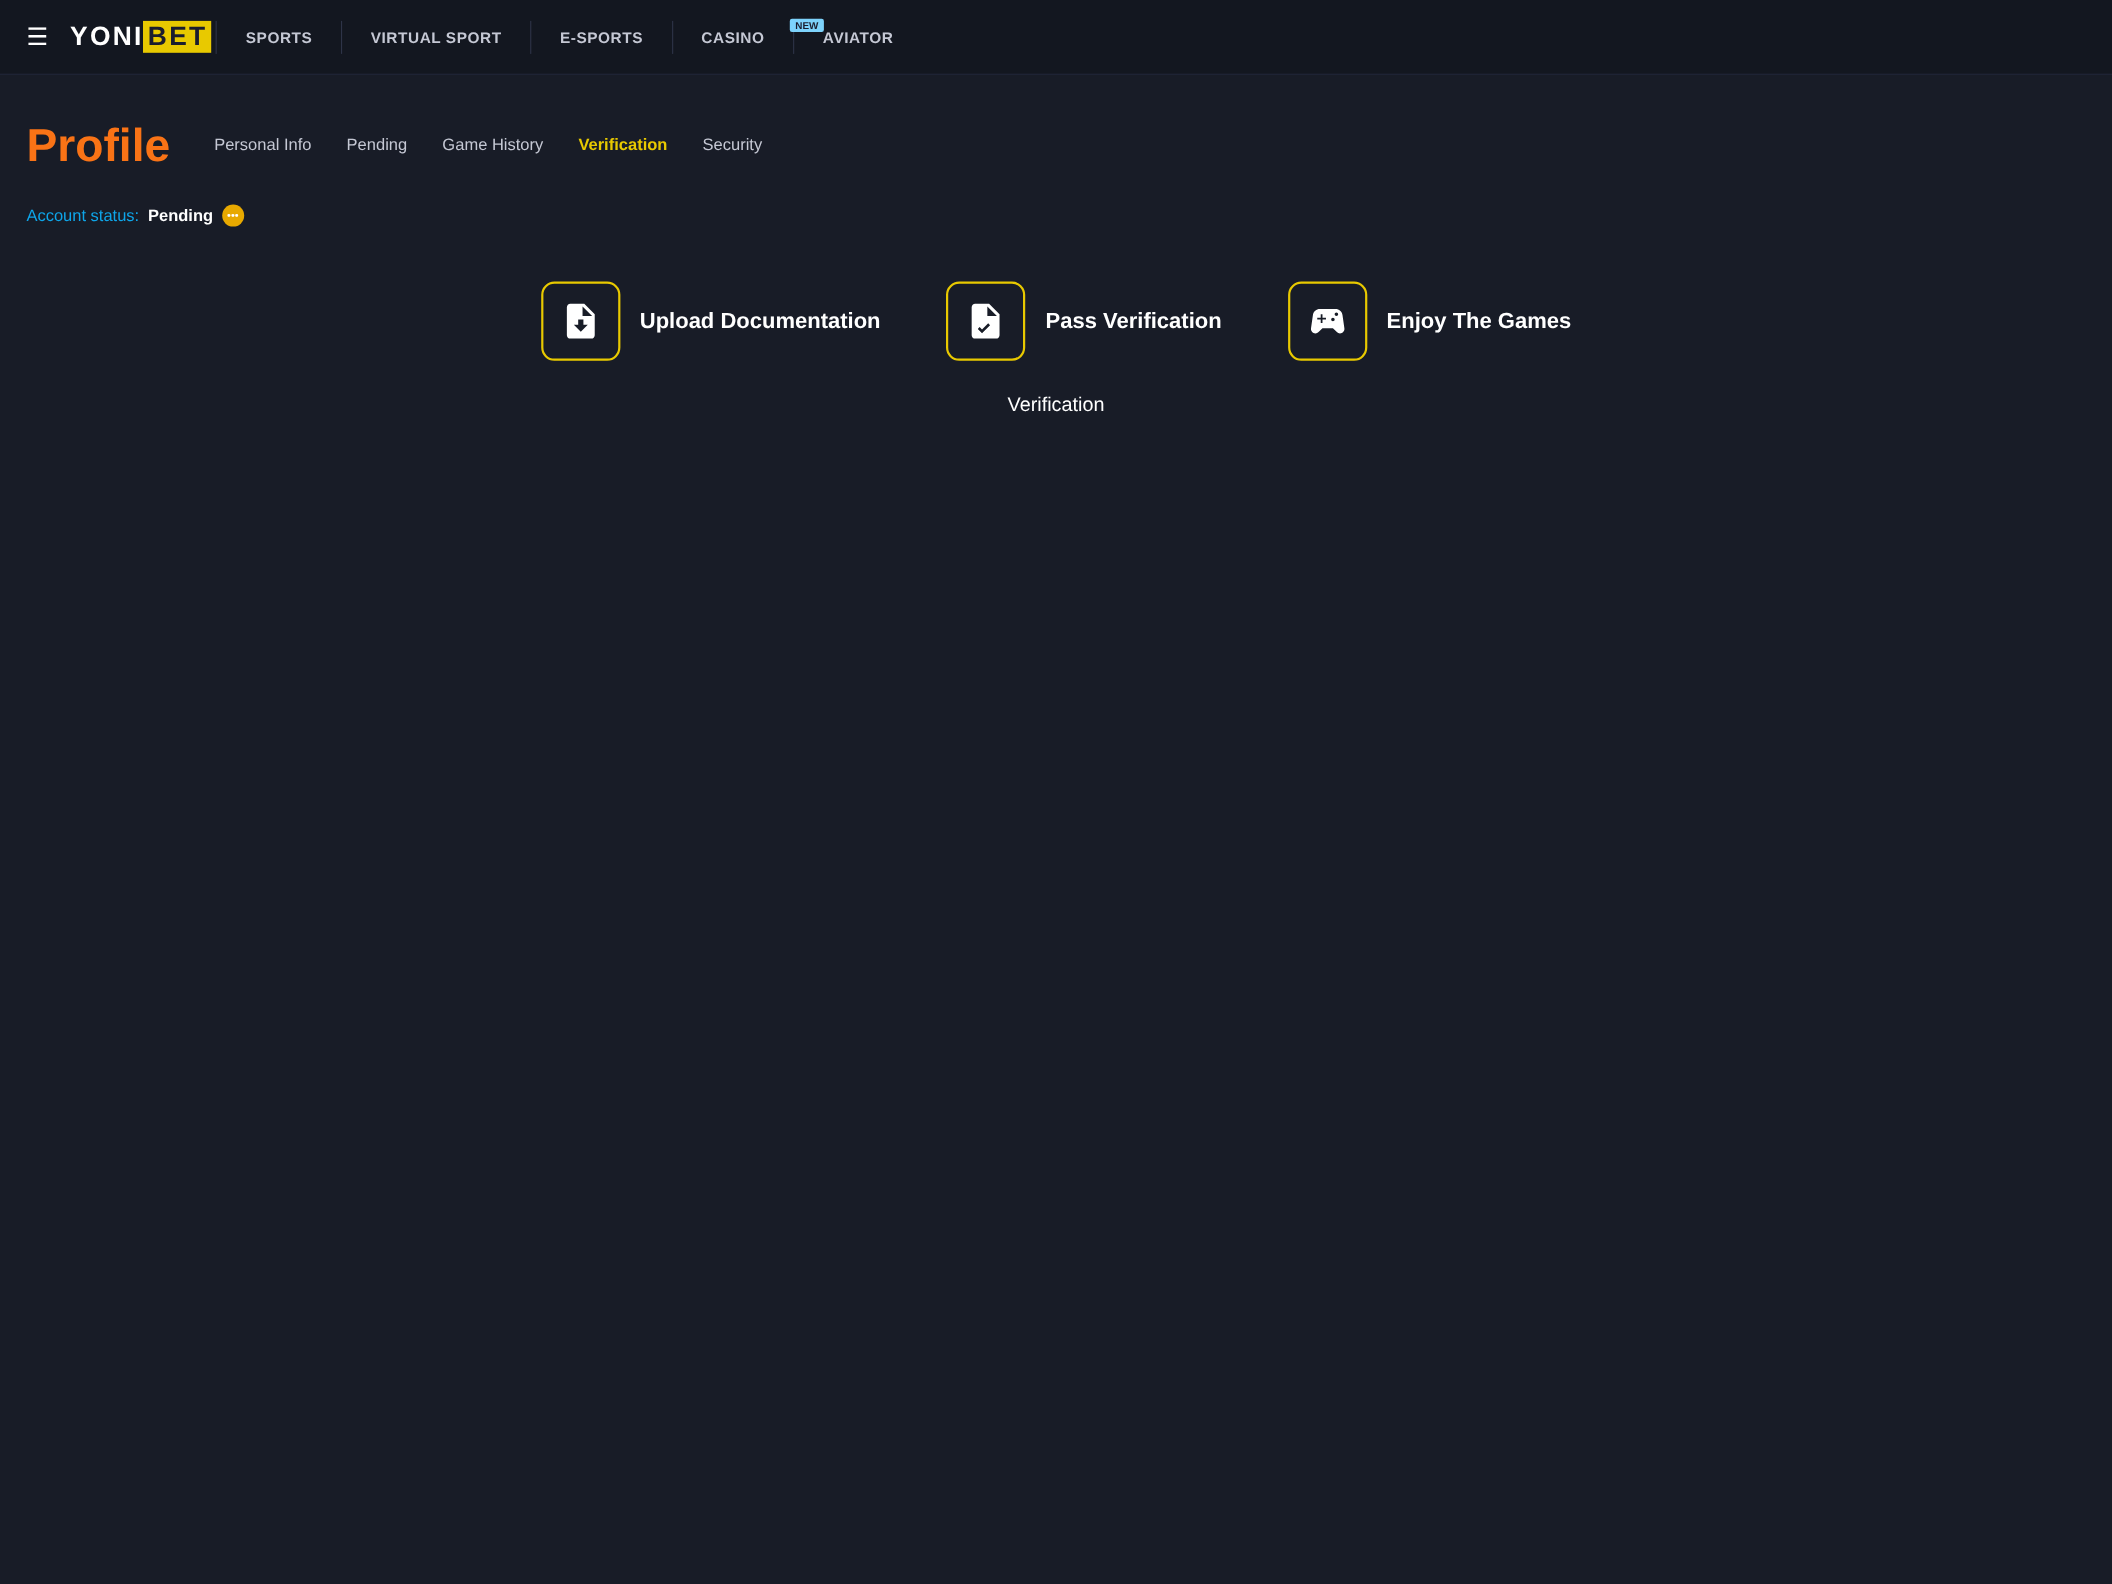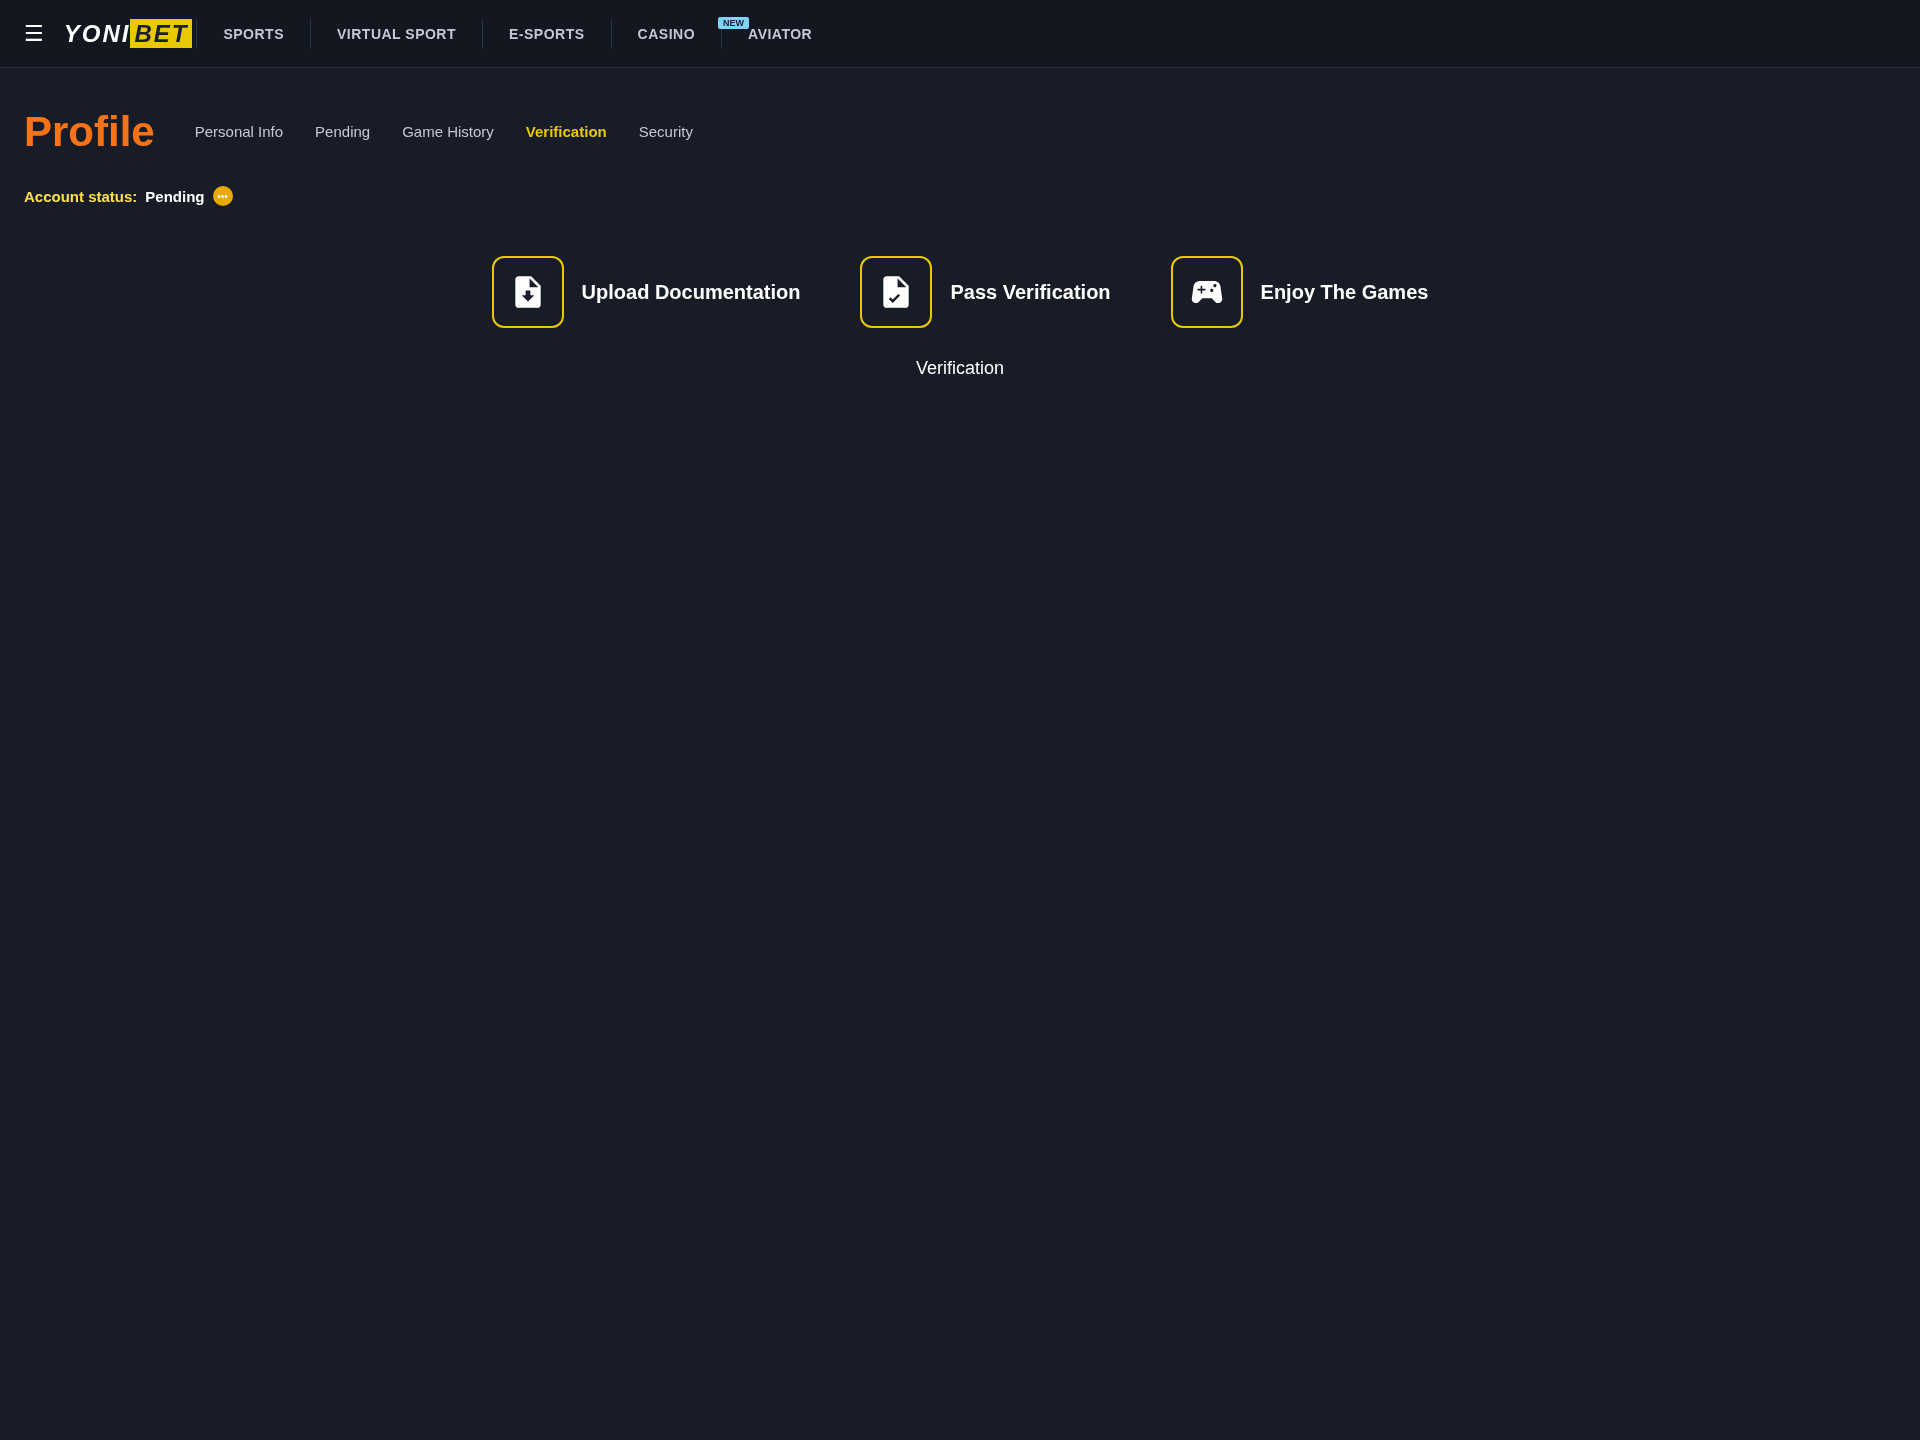--- a/index.html
+++ b/index.html
@@ -30,21 +30,20 @@
       color: #ffffff;
       font-size: 22px;
       cursor: pointer;
       margin-right: 20px;
     }
 
     .logo-full {
       display: flex;
       align-items: center;
       cursor: pointer;
-      font-style: italic;
     }
 
     .logo-word {
       font-size: 24px;
       font-weight: 900;
       color: #ffffff;
       letter-spacing: 2px;
     }
 
     .logo-word span.highlight {
@@ -140,22 +139,22 @@
     
     .account-status {
       display: flex;
       align-items: center;
       gap: 8px;
       margin-bottom: 50px;
       font-size: 15px;
     }
 
     .account-status-label {
-      color: #fde047;
-      font-weight: 700;
+      color: #0ea5e9;
+      font-weight: 400;
     }
 
     .account-status-value {
       color: #ffffff;
       font-weight: 700;
     }
 
     .status-dot {
       width: 20px;
       height: 20px;

